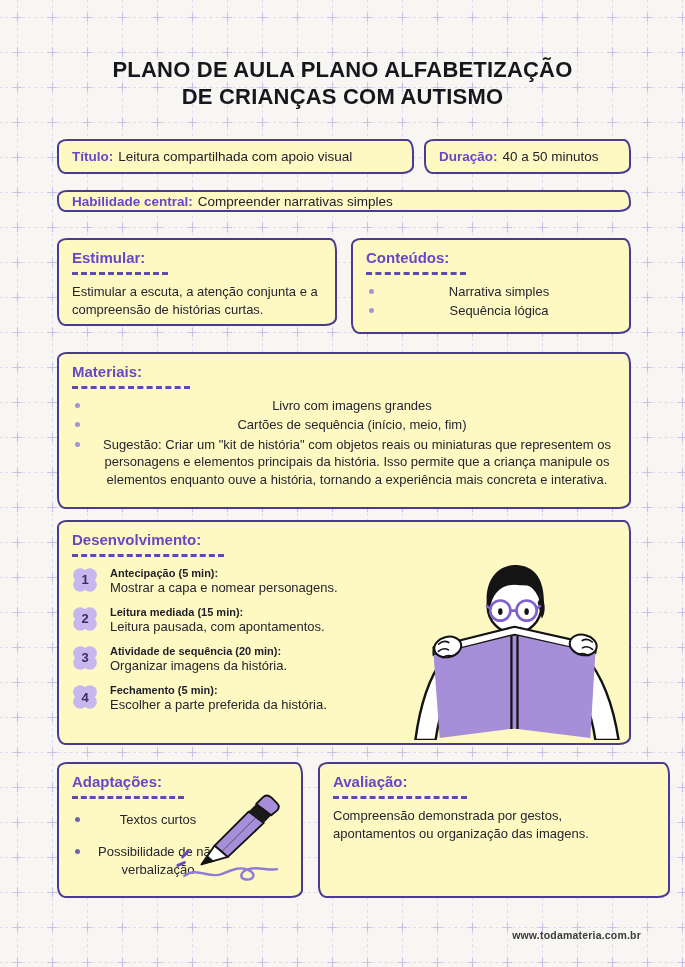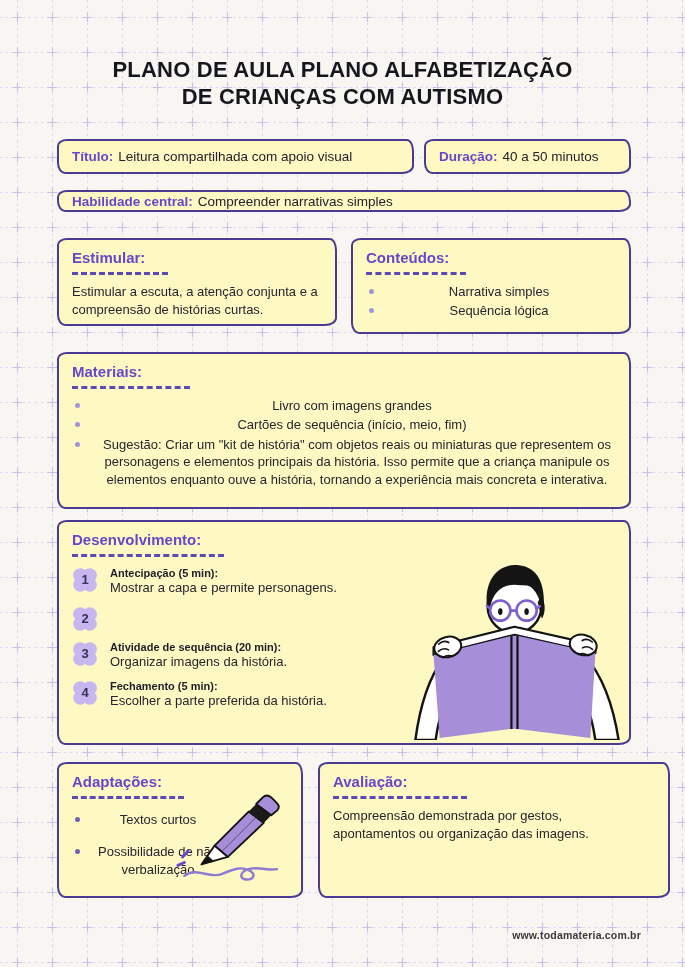--- a/index.html
+++ b/index.html
@@ -155,36 +155,40 @@
                     <circle cx="20.5" cy="9.5" r="8.2"></circle>
                     <circle cx="9.5" cy="20.5" r="8.2"></circle>
                     <circle cx="20.5" cy="20.5" r="8.2"></circle>
                     <rect x="6" y="6" width="18" height="18" rx="5"></rect>
                   </g>
                 </svg>
               <span class="step-num">1</span>
             </span>
             <span>
               <div class="step-title">Antecipação (5 min):</div>
-              <div class="step-desc">Mostrar a capa e permite personagens.</div>
+              <div class="step-desc">Mostrar a capa e nomear personagens.</div>
             </span>
           </div>
 
           <div class="step">
             <span class="step-badge">
               <svg viewBox="0 0 30 30">
                   <g fill="#c7b7ee">
                     <circle cx="9.5" cy="9.5" r="8.2"></circle>
                     <circle cx="20.5" cy="9.5" r="8.2"></circle>
                     <circle cx="9.5" cy="20.5" r="8.2"></circle>
                     <circle cx="20.5" cy="20.5" r="8.2"></circle>
                     <rect x="6" y="6" width="18" height="18" rx="5"></rect>
                   </g>
                 </svg>
               <span class="step-num">2</span>
+            </span>
+            <span>
+              <div class="step-title">Leitura mediada (15 min):</div>
+              <div class="step-desc">Leitura pausada, com apontamentos.</div>
             </span>
           </div>
 
           <div class="step">
             <span class="step-badge">
               <svg viewBox="0 0 30 30">
                   <g fill="#c7b7ee">
                     <circle cx="9.5" cy="9.5" r="8.2"></circle>
                     <circle cx="20.5" cy="9.5" r="8.2"></circle>
                     <circle cx="9.5" cy="20.5" r="8.2"></circle>

